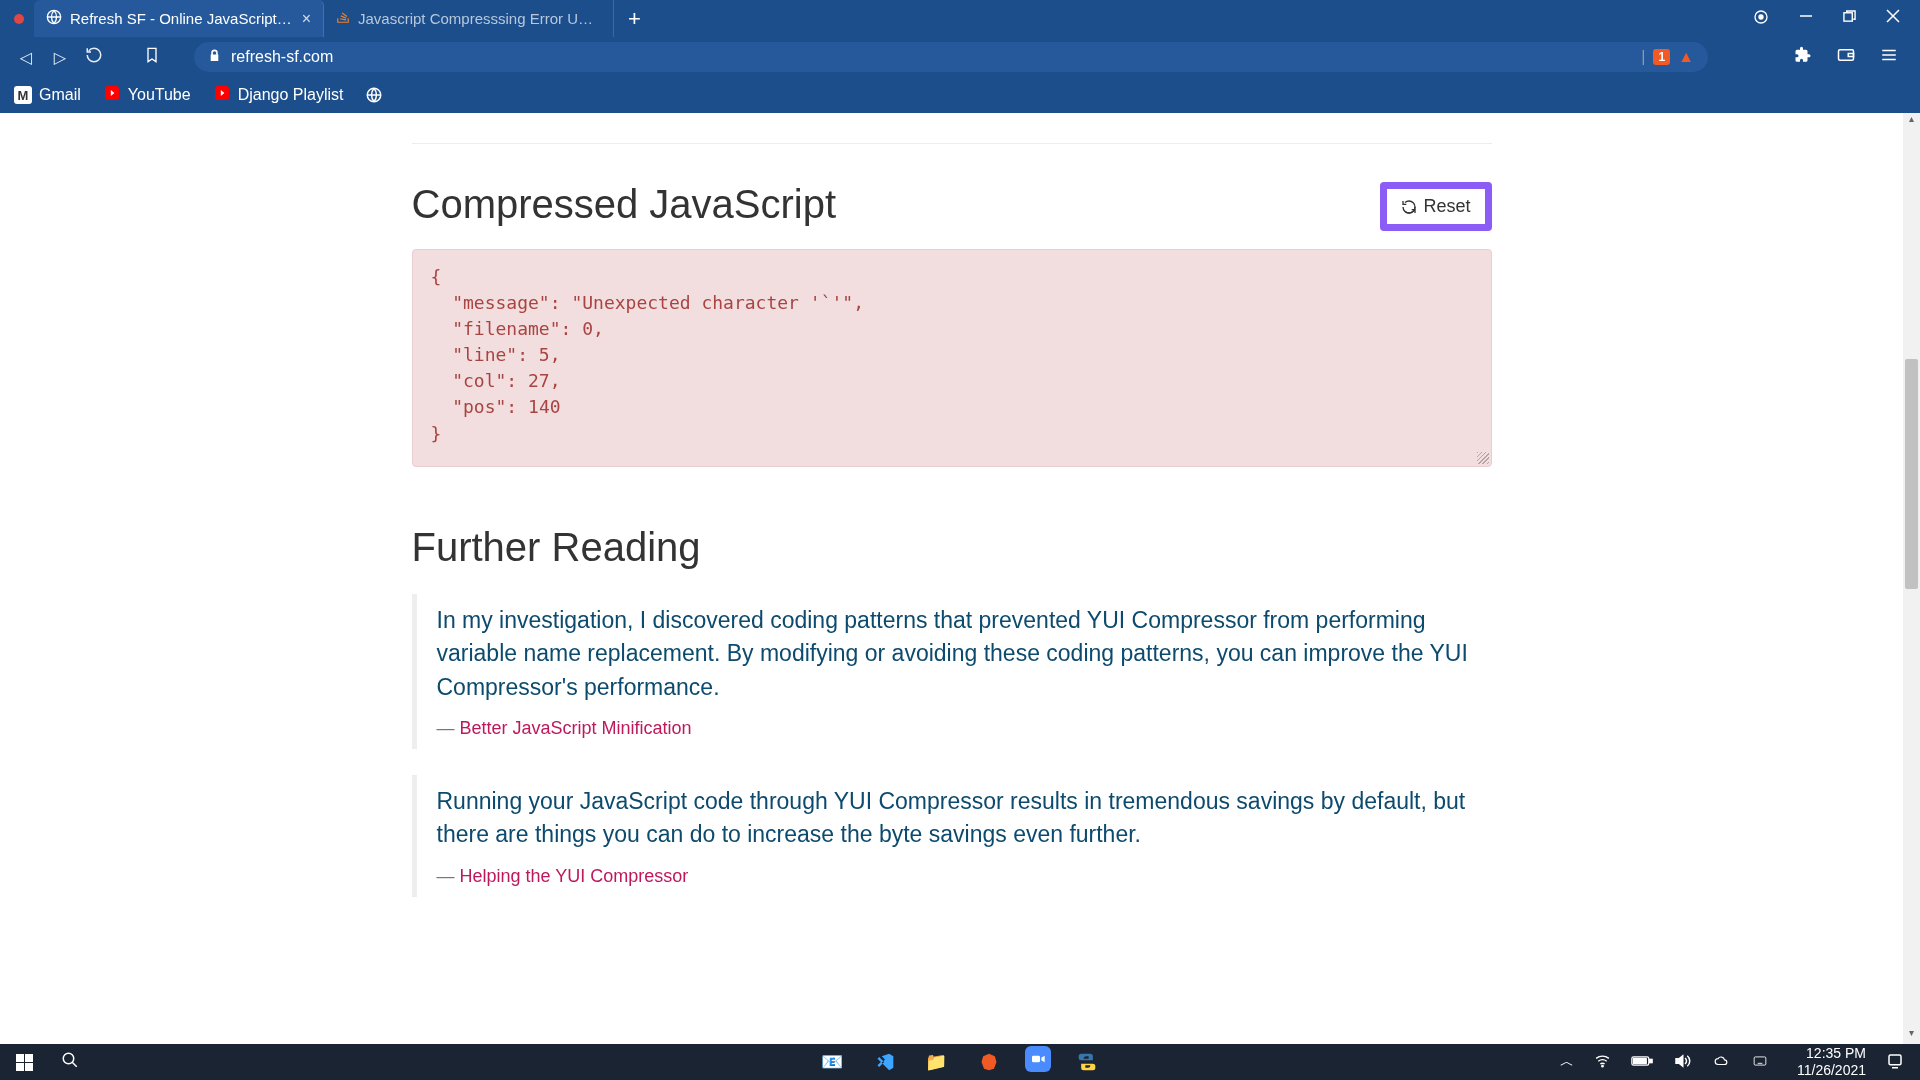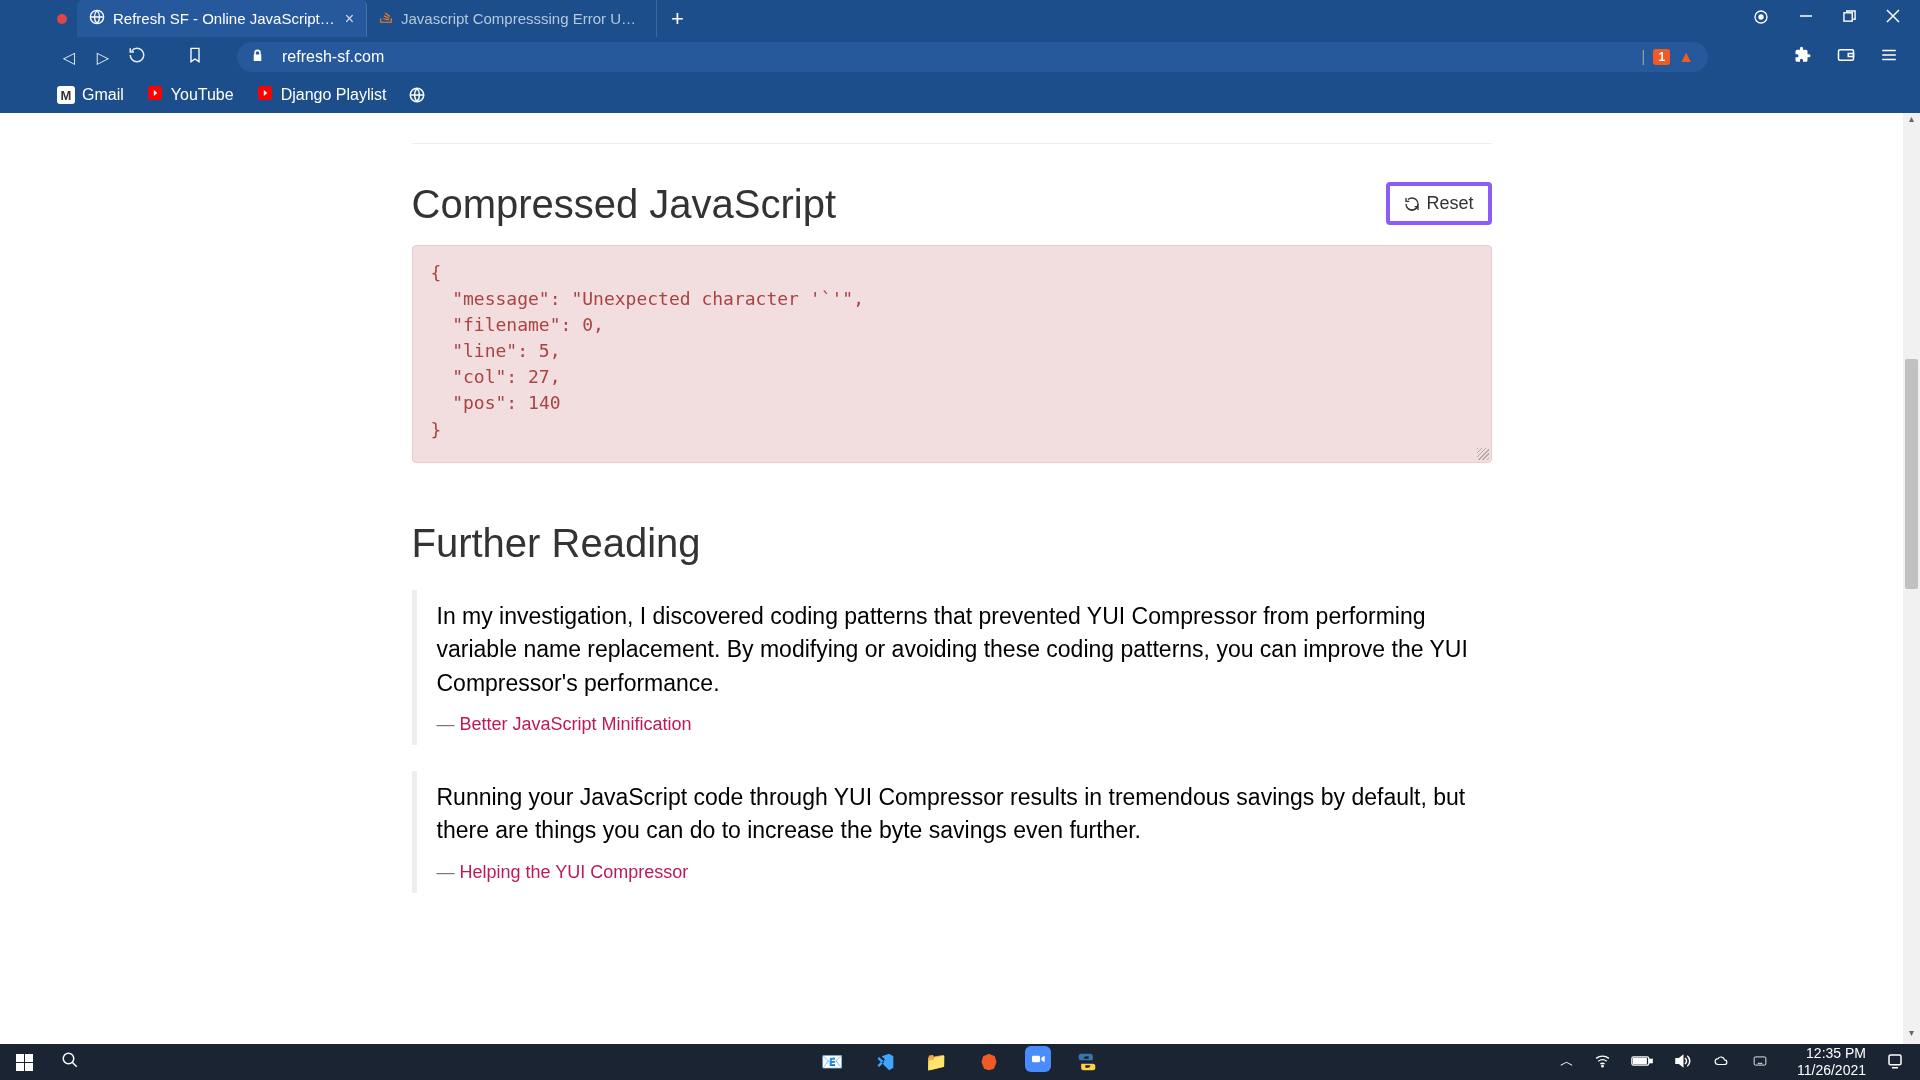--- a/index.html
+++ b/index.html
@@ -1,62 +1,62 @@
 <!DOCTYPE html>
 <html><head>
 <meta charset="utf-8">
 <style>
 * { margin: 0; padding: 0; box-sizing: border-box; }
 body { font-family: "Segoe UI", -apple-system, Helvetica, Arial, sans-serif; background: #fff; overflow: hidden; width: 1920px; height: 1080px; position: relative; }
 
 
-.browser-chrome { background: #1c4e8c; color: #fff; padding-left: 43px; }
+.browser-chrome { background: #1c4e8c; color: #fff; }
 .tab-bar { display: flex; align-items: center; height: 37px; padding-left: 10px; }
 .rec-dot { width: 10px; height: 10px; background: #e04646; border-radius: 50%; margin: 0 10px 0 4px; }
 .tab { display: flex; align-items: center; height: 37px; padding: 0 12px; font-size: 15px; gap: 8px; border-right: 1px solid rgba(255,255,255,0.15); max-width: 290px; }
 .tab.active { background: #25599b; border-top-left-radius: 6px; border-top-right-radius: 6px; }
 .tab.inactive { color: #b7c8dd; }
 .tab-title { white-space: nowrap; overflow: hidden; text-overflow: ellipsis; flex: 1; }
 .tab-close { font-size: 16px; opacity: 0.8; }
 .new-tab { padding: 0 14px; font-size: 22px; font-weight: 300; }
 .window-controls { margin-left: auto; display: flex; gap: 30px; padding-right: 20px; }
 
 .addr-bar { display: flex; align-items: center; height: 40px; padding: 0 12px; gap: 6px; background: #1c4e8c; }
 .nav-btn { width: 28px; text-align: center; font-size: 16px; opacity: 0.9; }
-.url-box { flex: 1; display: flex; align-items: center; background: #25599b; border-radius: 16px; height: 30px; margin: 0 80px 0 80px; padding: 0 14px; gap: 18px; font-size: 16px; position: relative; }
+.url-box { flex: 1; display: flex; align-items: center; background: #25599b; border-radius: 16px; height: 30px; margin: 0 80px 0 80px; padding: 0 14px; gap: 10px; font-size: 16px; position: relative; }
 .url-box .bookmark-o { position: absolute; left: -50px; }
 .url-box .lock { font-size: 14px; }
 .right-badges { position: absolute; right: 14px; display: flex; align-items: center; gap: 8px; }
 .brave-badge { background: #f15a24; border-radius: 3px; padding: 1px 5px; font-size: 12px; font-weight: bold; }
 .right-icons { display: flex; gap: 24px; padding-right: 10px; font-size: 18px; }
 
 .bookmarks-bar { display: flex; align-items: center; height: 36px; padding: 0 14px; gap: 22px; font-size: 16px; }
 .bm-item { display: flex; align-items: center; gap: 7px; }
 .bm-icon-g { background: #fff; color: #333; width: 18px; height: 18px; border-radius: 3px; display: flex; align-items: center; justify-content: center; font-size: 13px; font-weight: bold; }
 .bm-icon-yt { color: #ff0000; }
 
 
 .page { position: absolute; top: 113px; left: 0; right: 17px; bottom: 36px; overflow: hidden; background: #fff; }
 .container { width: 1080px; margin: 0 auto; padding: 0; }
 .intro-text { font-size: 26px; color: #333; line-height: 1.45; margin-top: -18px; }
 .intro-text a { color: #337ab7; text-decoration: none; }
 hr.sep { border: none; border-top: 1px solid #eee; margin: 30px 0 38px 0; }
 
 .heading-row { display: flex; align-items: flex-start; justify-content: space-between; margin-bottom: 18px; }
 .heading-row h2 { font-size: 40px; font-weight: 500; color: #333; }
-.reset-btn { border: 4px solid #8b5cf6; background: #fff; color: #333; padding: 7px 14px; border-radius: 4px; font-size: 18px; display: flex; align-items: center; gap: 6px; }
+.reset-btn { border: 7px solid #8b5cf6; background: #fff; color: #333; padding: 7px 14px; border-radius: 4px; font-size: 18px; display: flex; align-items: center; gap: 6px; }
 
 .error-box { background: #f2dede; border: 1px solid #ebccd1; color: #a94442; border-radius: 4px; padding: 14px 18px; font-family: Menlo, Consolas, monospace; font-size: 18px; line-height: 1.45; white-space: pre; min-height: 218px; position: relative; }
 .error-box .resize { position: absolute; right: 2px; bottom: 2px; width: 12px; height: 12px; background: repeating-linear-gradient(135deg, rgba(0,0,0,0.25) 0 1px, transparent 1px 3px); }
 .error-box .pos-link { }
 
 h2.further { font-size: 40px; font-weight: 500; color: #333; margin: 58px 0 24px 0; }
 
 blockquote { border-left: 5px solid #eee; padding: 10px 20px; margin: 0 0 26px 0; }
-blockquote p { font-size: 23px; color: #000000; line-height: 1.45; margin-bottom: 14px; }
+blockquote p { font-size: 23px; color: #0c4a6e; line-height: 1.45; margin-bottom: 14px; }
 blockquote footer { color: #777; font-size: 18px; }
 blockquote footer::before { content: "— "; }
 blockquote footer a { color: #be185d; text-decoration: none; }
 
 
 .vscroll { position: absolute; top: 113px; right: 0; width: 17px; bottom: 36px; background: #f1f1f1; }
 .vscroll .thumb { position: absolute; left: 2px; right: 2px; top: 246px; height: 230px; background: #c1c1c1; border-radius: 2px; }
 .vscroll .arrow { position: absolute; left: 0; right: 0; height: 17px; text-align: center; font-size: 10px; color: #666; }
 .vscroll .arrow.up { top: 0; }
 .vscroll .arrow.down { bottom: 0; }

